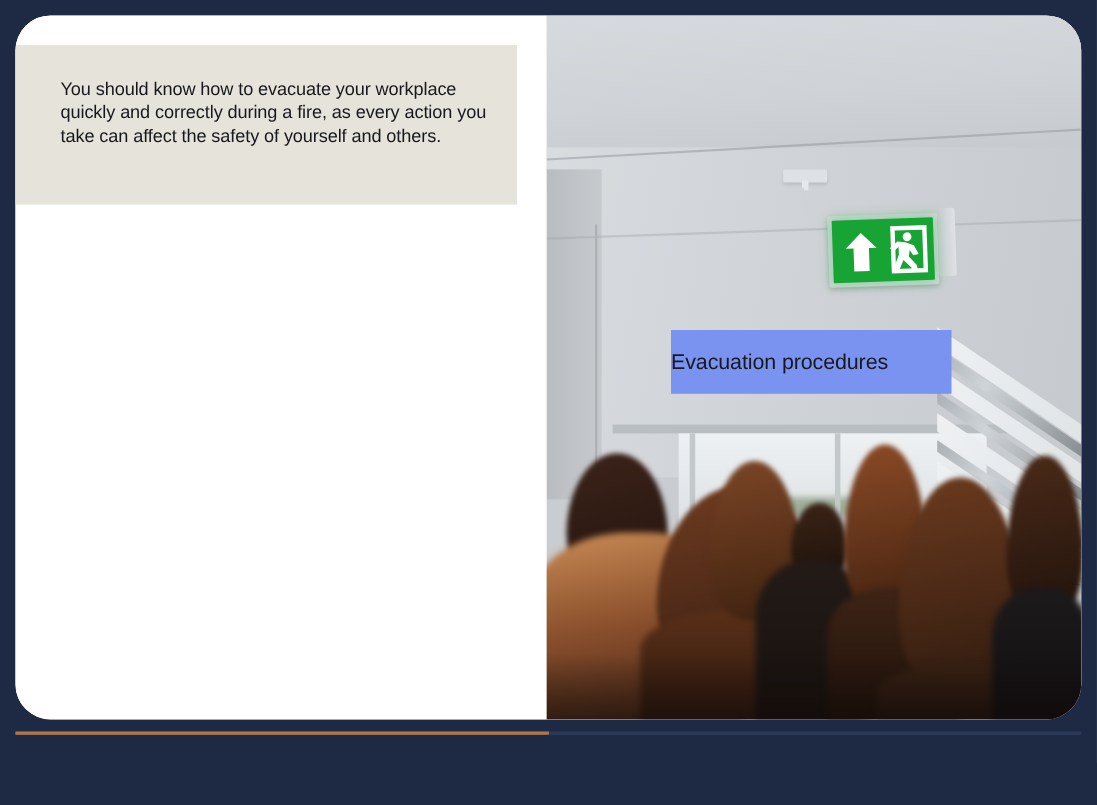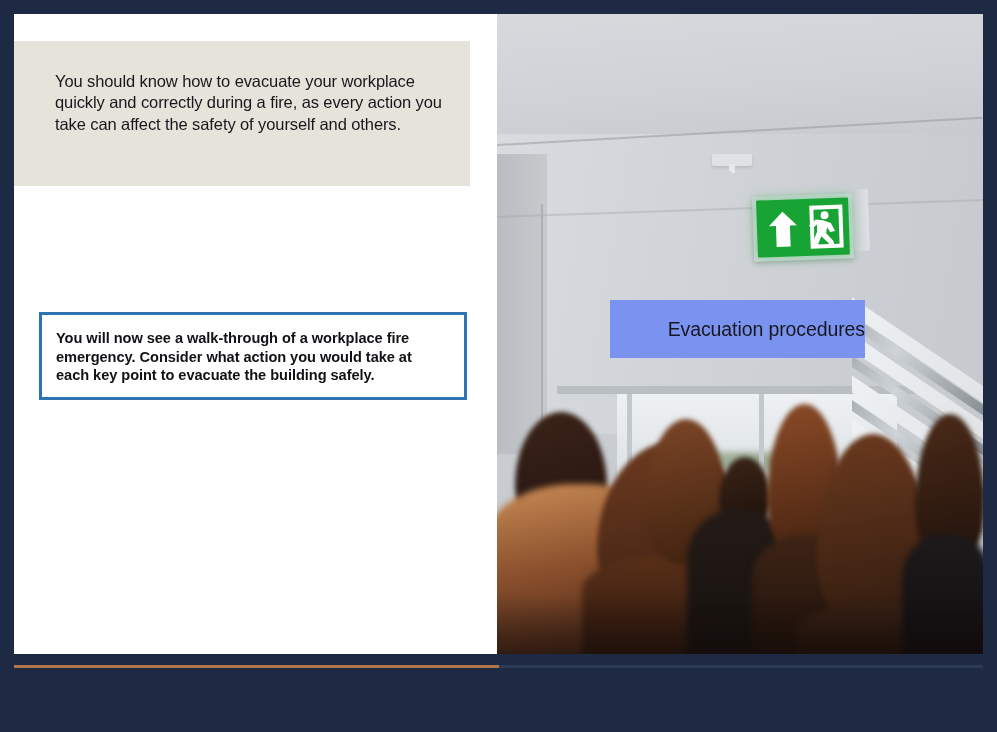--- a/index.html
+++ b/index.html
@@ -22,20 +22,21 @@
   
   #stage {
     position: absolute;
     left: 14px;
     top: 14px;
     width: 969px;
     height: 640px;
     display: flex;
     background: #ffffff;
     overflow: hidden;
+    border-radius: 32px;
   }
 
   
   #text-panel {
     position: relative;
     width: 483px;
     height: 640px;
     background: #ffffff;
     flex: 0 0 483px;
   }
@@ -240,23 +241,20 @@
 
   <div id="stage">
 
     <div id="text-panel">
 
       <div class="highlight-box">
         <div class="htext">You should know how to evacuate your workplace quickly and correctly during a fire, as every action you take can affect the safety of yourself and others.</div>
       </div>
 
 
-      <div class="callout">
-        <div class="ctext">You will now see a walk-through of a workplace fire emergency. Consider what action you would take at each key point to evacuate the building safely.</div>
-      </div>
 
     </div>
 
     <div id="photo-panel" aria-label="Group of people walking down a corridor under a green illuminated emergency exit sign">
 
       <div class="ph-ceiling"></div>
       <div class="ph-wall"></div>
       <div class="ph-wall-left"></div>
       <div class="ph-ceil-edge"></div>
       <div class="ph-ceil-edge2"></div>
@@ -307,21 +305,21 @@
       <div class="person" style="left:222px; top:443px; width:52px;  height:70px;  background:linear-gradient(170deg,#3b2417,#1d110a);"></div>
       <div class="body" style="left:190px; top:495px; width:105px; height:160px; background:linear-gradient(180deg,#241b17,#14100e);"></div>
       <div class="person" style="left:270px; top:390px; width:75px;  height:155px; background:linear-gradient(170deg,#8a4a27,#44220f);"></div>
       <div class="body" style="left:255px; top:520px; width:120px; height:135px; background:linear-gradient(180deg,#3e2416,#1c1009);"></div>
       <div class="person" style="left:320px; top:420px; width:112px; height:200px; background:linear-gradient(170deg,#6b3a1e,#2e1a0f);"></div>
       <div class="body" style="left:300px; top:590px; width:165px; height:80px;  background:linear-gradient(180deg,#3a2315,#1a0f09);"></div>
       <div class="person" style="left:418px; top:400px; width:70px;  height:150px; background:linear-gradient(170deg,#4a2a18,#20120b);"></div>
       <div class="body" style="left:405px; top:520px; width:90px;  height:140px; background:linear-gradient(180deg,#1d1a1c,#0f0d0e);"></div>
       <div class="ph-bottomfade"></div>
 
-      <div style="position:absolute; left:113px; top:286px; width:255px; height:58px; background:#7a93f0; display:flex; align-items:center; justify-content:flex-end;">
+      <div style="position:absolute; left:113px; top:286px; width:255px; height:58px; background:#7a93f0; display:flex; align-items:center; justify-content:flex-start;">
         <span style="font-size:19.5px; color:#17191e; letter-spacing:-0.1px;">Evacuation procedures</span>
       </div>
 
     </div>
   </div>
 
   <div id="progress-track">
     <div id="progress-fill" style="width: 50%;"></div>
   </div>
 

